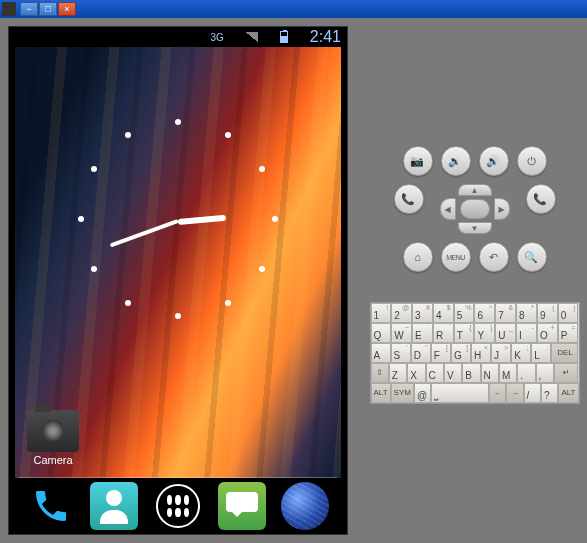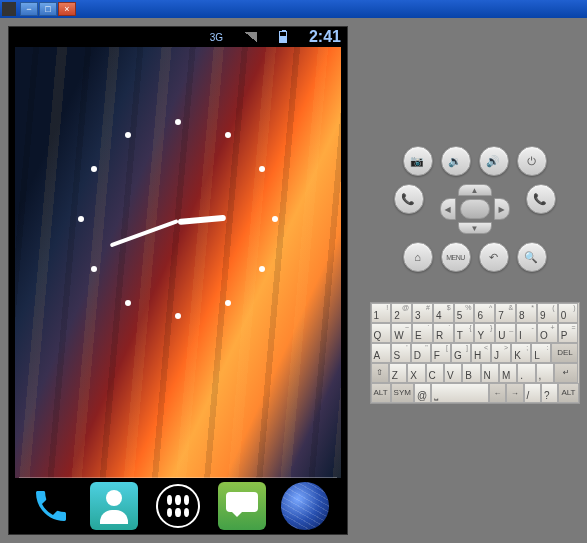--- a/index.html
+++ b/index.html
@@ -15,21 +15,21 @@
   .content { display: flex; height: 525px; }
   
   .phone-panel { width: 362px; padding: 8px; }
   .phone { width: 340px; height: 509px; background: #000; border: 1px solid #333; position: relative; }
   
   .statusbar { height: 20px; display: flex; justify-content: flex-end; align-items: center; padding: 0 6px; gap: 22px; color: #9ec8ff; font-size: 10px; }
   .sig { display: inline-block; width: 12px; height: 10px; background: linear-gradient(to top right, transparent 48%, #888 48%); }
   .batt { display: inline-block; width: 8px; height: 12px; border: 1px solid #9ec8ff; position: relative; }
   .batt::before { content:''; position:absolute; top:-2px; left:2px; width:4px; height:2px; background:#9ec8ff; }
   .batt::after { content:''; position:absolute; bottom:0; left:0; right:0; height:60%; background:#9ec8ff; }
-  .clock { font-size: 16px; font-weight: 700; color: #9ec8ff; }
+  .clock { font-size: 16px; font-weight: 400; color: #9ec8ff; }
   
   .wallpaper { position: absolute; top: 20px; left: 6px; right: 6px; bottom: 56px; 
     background: linear-gradient(115deg, #0a1428 0%, #0a1428 15%, #1a2845 25%, #3a3050 35%, #8a2020 48%, #ff6a20 60%, #ffaa40 68%, #ff8830 78%, #3a3050 90%, #0a1a30 100%);
     overflow: hidden; }
   .wallpaper::before { content:''; position:absolute; inset:0; 
     background: repeating-linear-gradient(95deg, transparent 0 18px, rgba(0,0,0,0.12) 18px 24px, transparent 24px 42px, rgba(255,200,100,0.08) 42px 52px); }
   
   .searchbar { position: absolute; top: 8px; left: 8px; right: 8px; height: 34px; border: 1px solid rgba(255,255,255,0.6); display: flex; align-items: center; padding: 0 8px; gap: 8px; color: rgba(255,255,255,0.8); font-size: 18px; }
   .mag { width: 16px; height: 16px; border: 2px solid rgba(255,255,255,0.8); border-radius: 50%; position: relative; }
   .mag::after { content:''; position:absolute; width:8px; height:2px; background:rgba(255,255,255,0.8); bottom:-4px; right:-6px; transform:rotate(45deg); }
@@ -121,20 +121,24 @@
             <div class="tick t5"></div>
             <div class="tick t6"></div>
             <div class="tick t7"></div>
           <div class="tick t8"></div>
             <div class="tick t9"></div>
             <div class="tick t10"></div>
             <div class="tick t11"></div>
           <div class="hand hour"></div>
           <div class="hand min"></div>
         </div>
+        <div class="camera-app">
+          <div class="camera-icon"></div>
+          <div class="camera-label">Camera</div>
+        </div>
       </div>
       <div class="divider"></div>
       <div class="dock">
         <div class="dock-item phone-icon">
           <svg viewBox="0 0 24 24">
               <path fill="#29b6f6" d="M6.6 10.8c1.4 2.8 3.8 5.1 6.6 6.6l2.2-2.2c.3-.3.7-.4 1-.2 1.1.4 2.4.6 3.6.6.6 0 1 .4 1 1V20c0 .6-.4 1-1 1C10.6 21 3 13.4 3 4c0-.6.4-1 1-1h3.5c.6 0 1 .4 1 1 0 1.2.2 2.5.6 3.6.1.4 0 .8-.2 1l-2.3 2.2z"></path>
             </svg>
         </div>
         <div class="dock-item contacts-icon"></div>
         <div class="dock-item">

